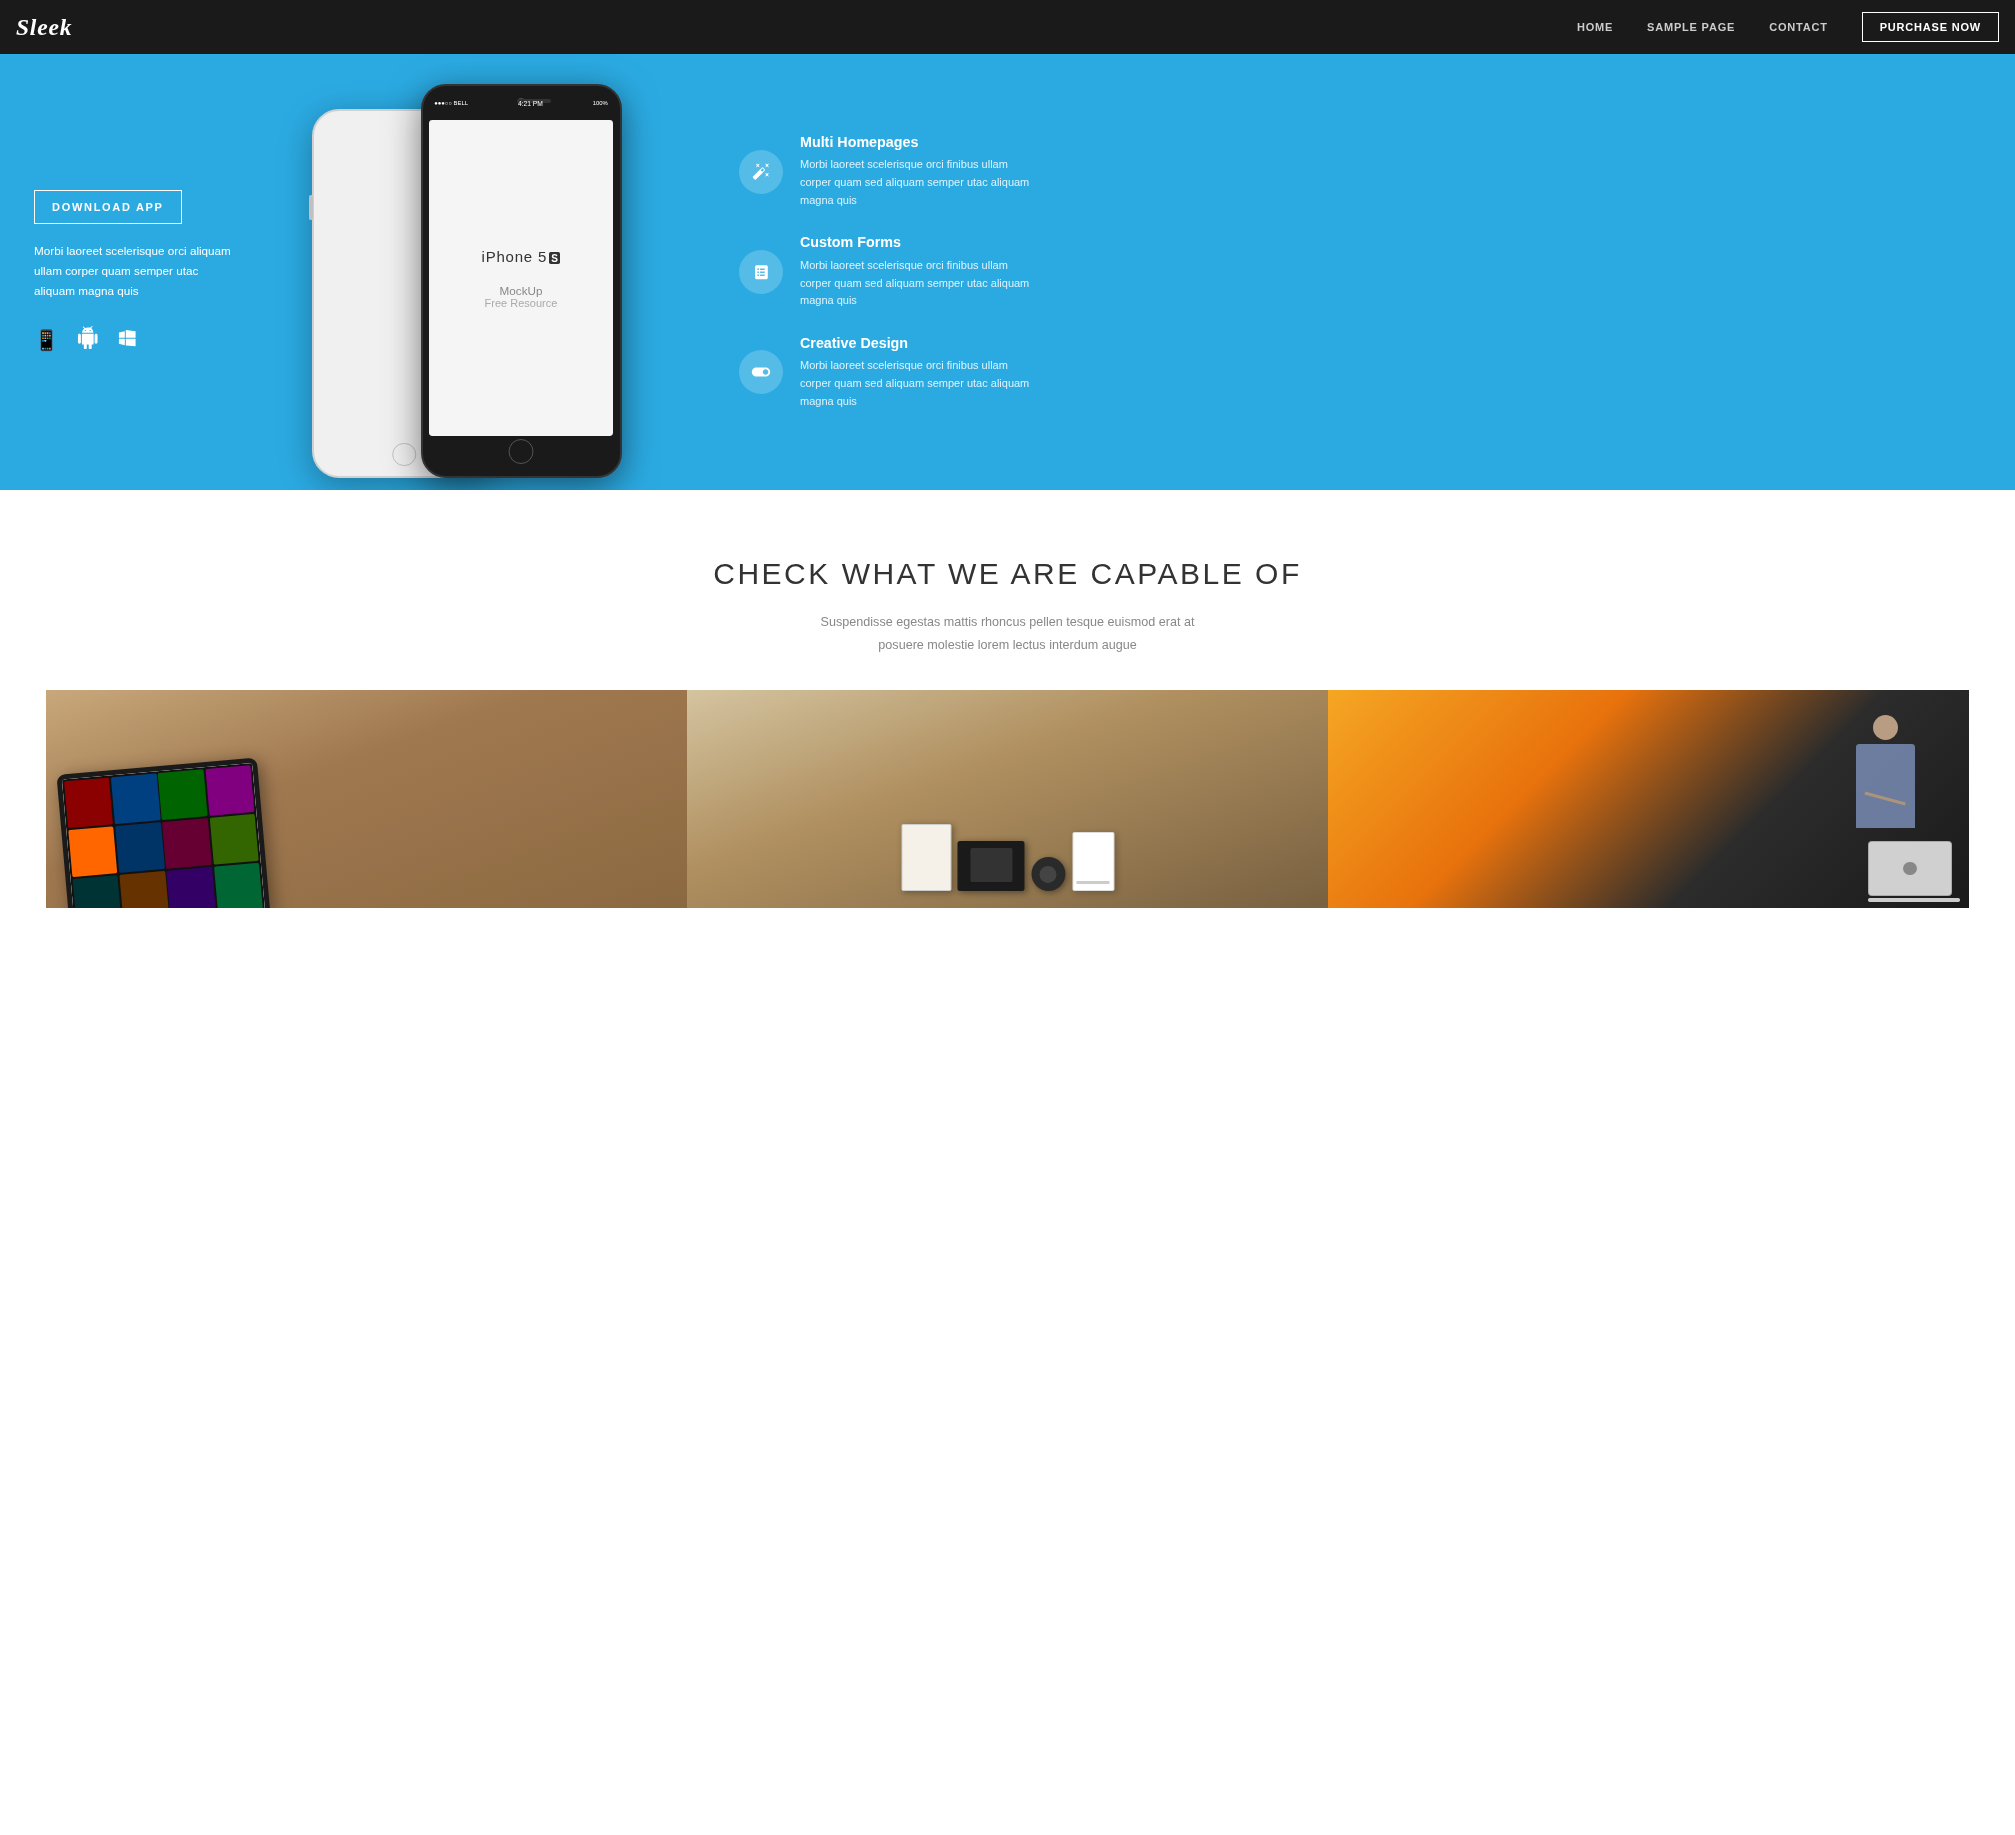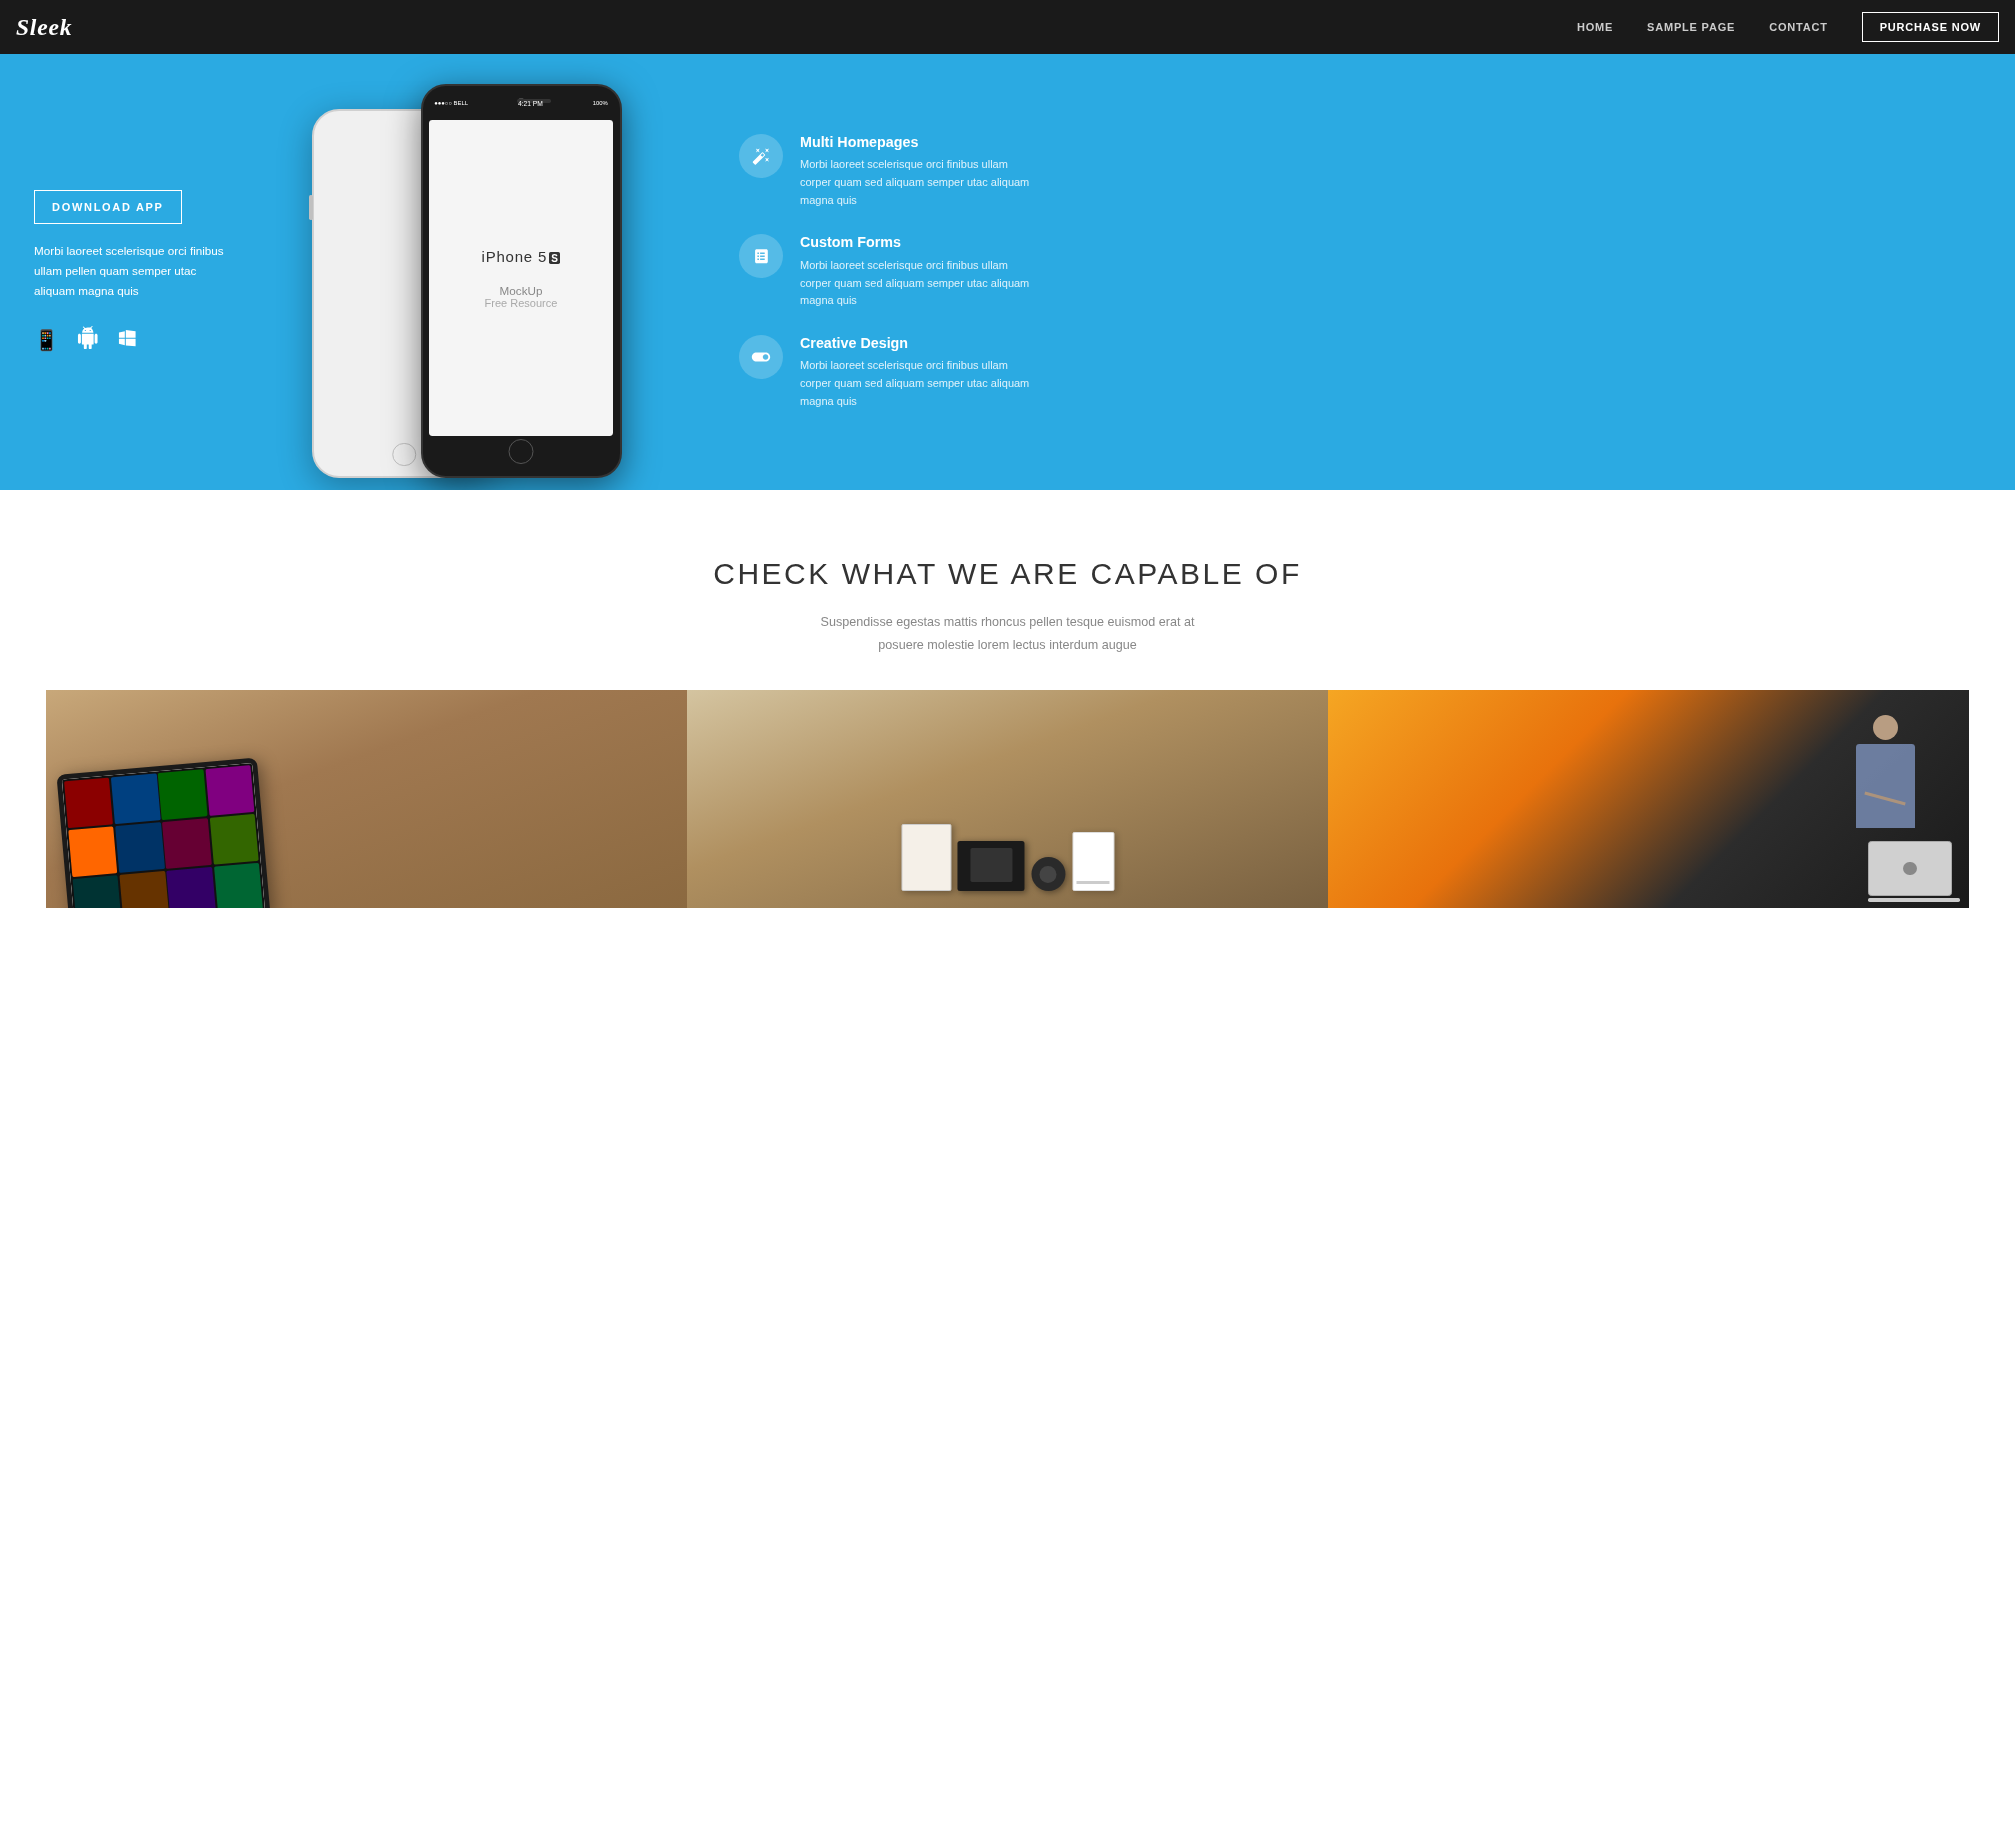--- a/index.html
+++ b/index.html
@@ -246,21 +246,21 @@
       flex: 1;
       padding: 34px 34px 34px 50px;
       display: flex;
       flex-direction: column;
       justify-content: center;
       gap: 25px;
       z-index: 2;
     }
     .feature-item {
       display: flex;
-      align-items: flex-start;
+      align-items: center;
       gap: 17px;
     }
     .feature-icon-circle {
       width: 44px;
       height: 44px;
       border-radius: 50%;
       background: rgba(255,255,255,0.2);
       display: flex;
       align-items: center;
       justify-content: center;
@@ -324,21 +324,21 @@
     <a class="nav-link" href="#">SAMPLE PAGE</a>
     <a class="nav-link" href="#">CONTACT</a>
     <button class="nav-purchase">PURCHASE NOW</button>
   </div>
 </nav>
 
 <section class="hero">
 
   <div class="hero-left">
     <button class="hero-download-btn">DOWNLOAD APP</button>
-    <p class="hero-text">Morbi laoreet scelerisque orci finibus ullam pellen quam semper utac aliquam magna quis</p>
+    <p class="hero-text">Morbi laoreet scelerisque orci aliquam ullam corper quam semper utac aliquam magna quis</p>
     <div class="hero-icons">
       <span class="hero-icon" title="iOS">📱</span>
       <span class="hero-icon" title="Android">
         <svg width="23.5" height="23.5" viewBox="0 0 24 24" fill="white">
           <path d="M6 18c0 .55.45 1 1 1h1v3.5c0 .83.67 1.5 1.5 1.5S11 23.33 11 22.5V19h2v3.5c0 .83.67 1.5 1.5 1.5s1.5-.67 1.5-1.5V19h1c.55 0 1-.45 1-1V8H6v10zM3.5 8C2.67 8 2 8.67 2 9.5v7c0 .83.67 1.5 1.5 1.5S5 17.33 5 16.5v-7C5 8.67 4.33 8 3.5 8zm17 0c-.83 0-1.5.67-1.5 1.5v7c0 .83.67 1.5 1.5 1.5s1.5-.67 1.5-1.5v-7c0-.83-.67-1.5-1.5-1.5zm-4.97-5.84l1.3-1.3c.2-.2.2-.51 0-.71-.2-.2-.51-.2-.71 0l-1.48 1.48A5.84 5.84 0 0 0 12 1.5c-.96 0-1.86.23-2.66.63L7.85.65c-.2-.2-.51-.2-.71 0-.2.2-.2.51 0 .71l1.31 1.31C7.14 3.53 6.31 5.14 6.24 7h11.52c-.07-1.86-.9-3.47-2.23-4.84zM10 5H9V4h1v1zm5 0h-1V4h1v1z"></path>
         </svg>
       </span>
       <span class="hero-icon" title="Windows">
         <svg width="23.5" height="23.5" viewBox="0 0 24 24" fill="white">
           <path d="M3 12V6.75l6-1.32v6.57H3zm17 0V5.25L10 4v8h10zM3 13h6v6.57l-6-1.32V13zm17 0v7.75L10 20v-7h10z"></path>

